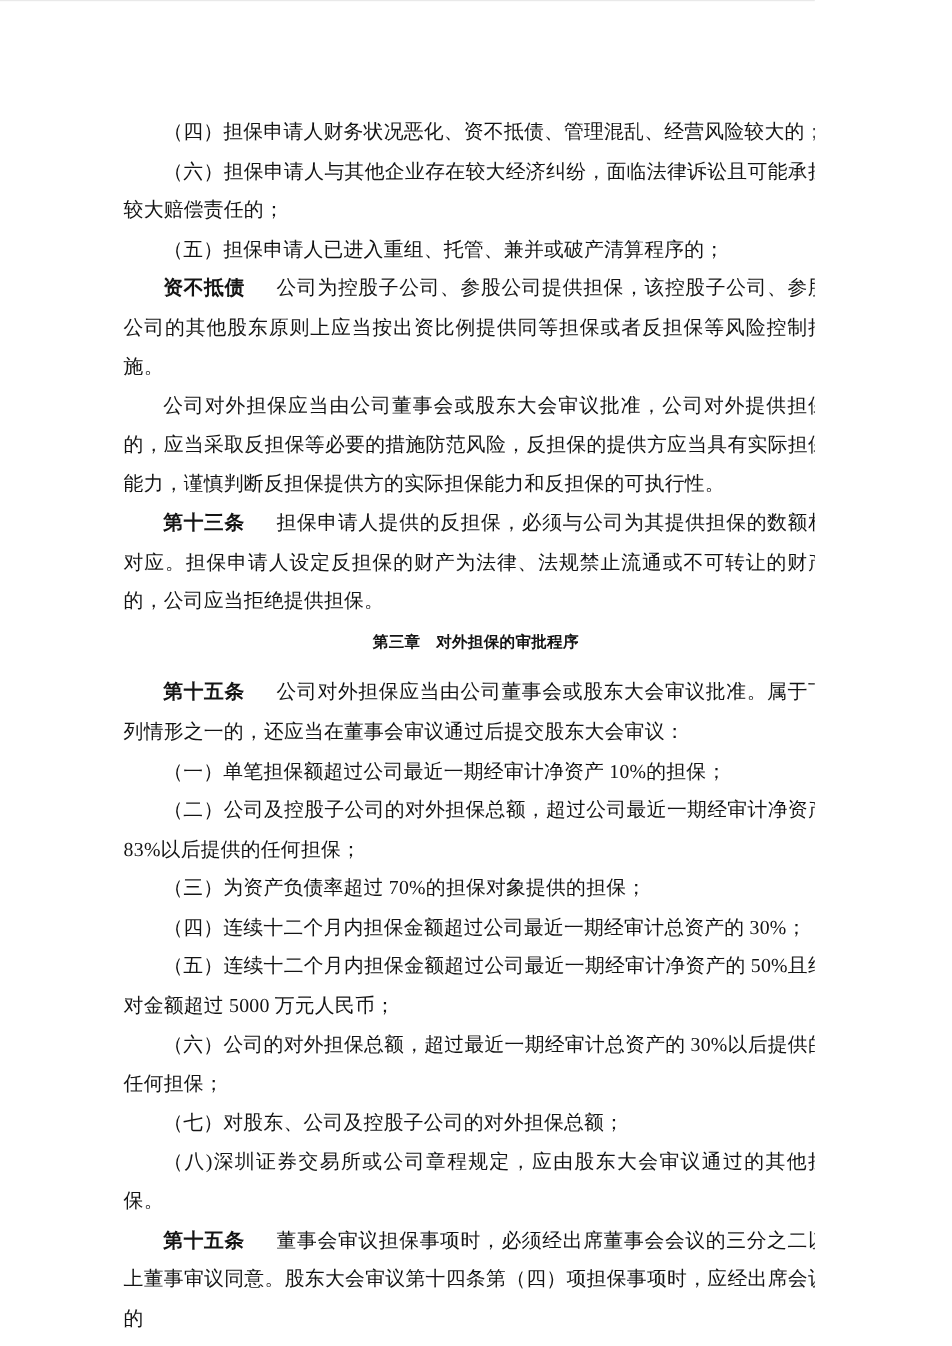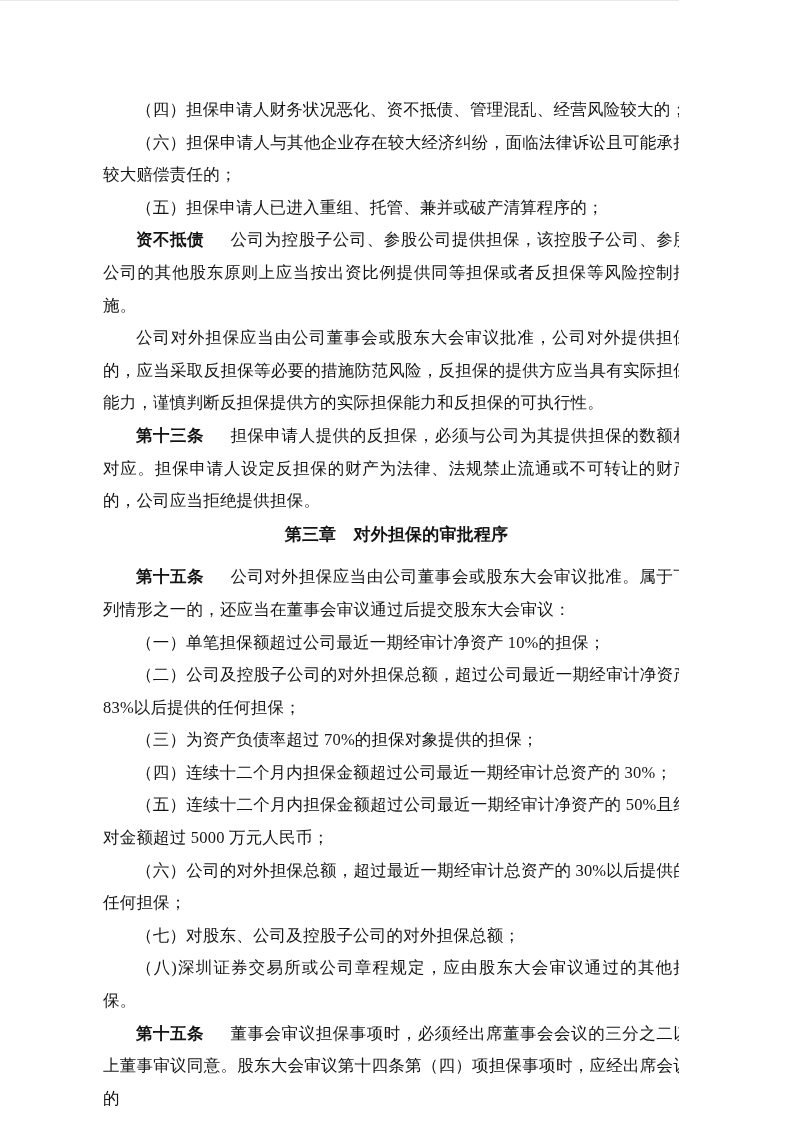--- a/index.html
+++ b/index.html
@@ -36,21 +36,21 @@
   .article-label {
     font-weight: bold;
     margin-right: 1.6em;
   }
   .chapter {
     margin: 1px 0 10px 0;
     padding: 0;
     line-height: 32.6px;
     text-align: center;
     font-weight: bold;
-    font-size: 17px;
+    font-size: 13px;
     letter-spacing: 0.2px;
   }
 </style>
 </head>
 <body>
 
 <div class="page">
   <div class="doc-body" id="doc-body">
       <p class="para">（四）担保申请人财务状况恶化、资不抵债、管理混乱、经营风险较大的；</p>
       <p class="para">（六）担保申请人与其他企业存在较大经济纠纷，面临法律诉讼且可能承担较大赔偿责任的；</p>

